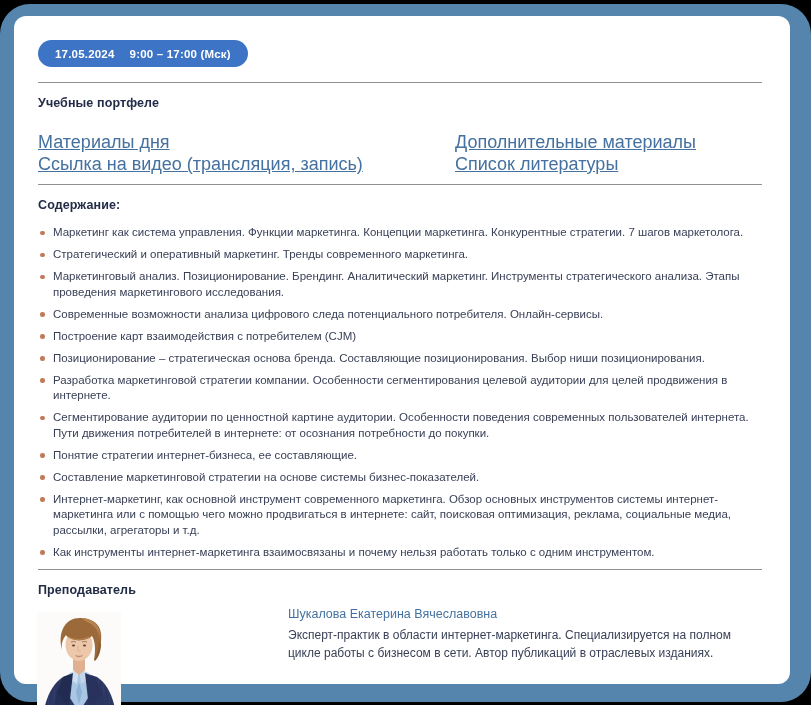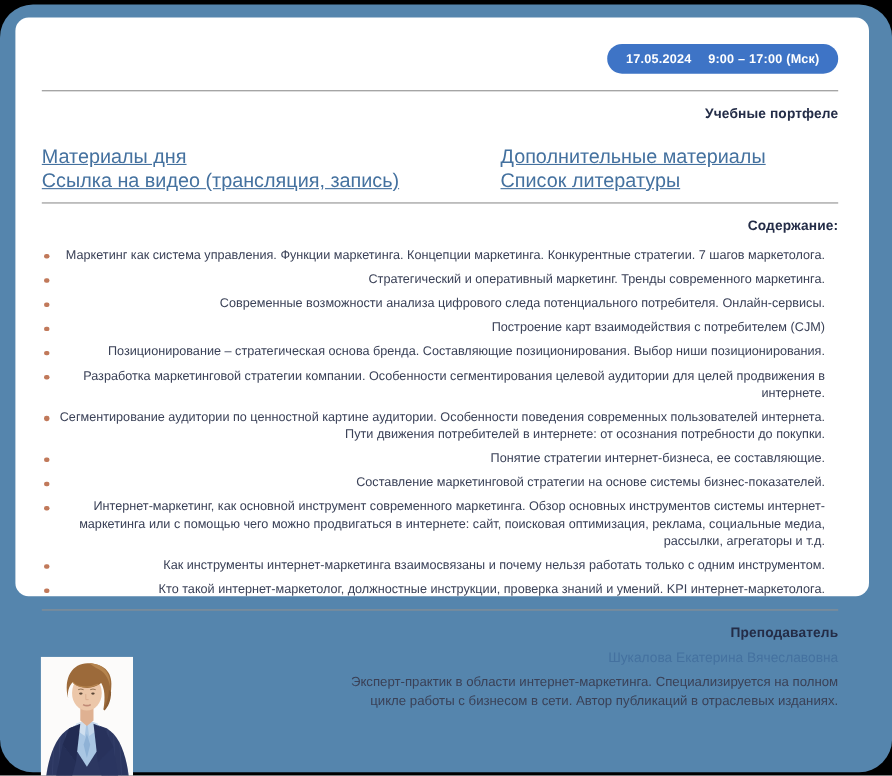--- a/index.html
+++ b/index.html
@@ -18,24 +18,23 @@
     width:811px;height:705px;position:relative;overflow:hidden;
     background:#000;
     font-family:"Liberation Sans", sans-serif;
   }
   .frame{
     position:absolute;top:4px;left:0;right:0;bottom:3px;
     background:var(--frame-blue);
     border-radius:30px;
   }
   .card{
-    position:absolute;top:12px;left:14px;width:776px;height:526px;
+    position:absolute;top:12px;left:14px;width:776px;height:668px;
     background:#ffffff;border-radius:12px;
     padding:0 28px 0 24px;
-    text-align:right;
   }
   .badge{
     display:inline-flex;align-items:center;gap:15px;
     margin-top:24px;height:27px;padding:0 17px;
     background:var(--badge-blue);border-radius:14px;
     color:#fff;font-size:11.5px;font-weight:bold;letter-spacing:.2px;
   }
   h1.page-title{
     margin:15px 0 0;font-size:16px;font-weight:500;
     color:var(--title-navy);letter-spacing:.1px;
@@ -112,30 +111,30 @@
         <a href="#">Список литературы</a>
       </div>
 
     <hr class="hr2">
 
     <h2 class="section-heading">Содержание:</h2>
 
     <ul class="content-list">
         <li>Маркетинг как система управления. Функции маркетинга. Концепции маркетинга. Конкурентные стратегии. 7 шагов маркетолога.</li>
         <li>Стратегический и оперативный маркетинг. Тренды современного маркетинга.</li>
+        <li>Маркетинговый анализ. Позиционирование. Брендинг. Аналитический маркетинг. Инструменты стратегического анализа. Этапы проведения маркетингового исследования.</li>
         <li>Современные возможности анализа цифрового следа потенциального потребителя. Онлайн-сервисы.</li>
         <li>Построение карт взаимодействия с потребителем (CJM)</li>
         <li>Позиционирование – стратегическая основа бренда. Составляющие позиционирования. Выбор ниши позиционирования.</li>
         <li>Разработка маркетинговой стратегии компании. Особенности сегментирования целевой аудитории для целей продвижения в интернете.</li>
         <li>Сегментирование аудитории по ценностной картине аудитории. Особенности поведения современных пользователей интернета. Пути движения потребителей в интернете: от осознания потребности до покупки.</li>
         <li>Понятие стратегии интернет-бизнеса, ее составляющие.</li>
         <li>Составление маркетинговой стратегии на основе системы бизнес-показателей.</li>
         <li>Интернет-маркетинг, как основной инструмент современного маркетинга. Обзор основных инструментов системы интернет-маркетинга или с помощью чего можно продвигаться в интернете: сайт, поисковая оптимизация, реклама, социальные медиа, рассылки, агрегаторы и т.д.</li>
         <li>Как инструменты интернет-маркетинга взаимосвязаны и почему нельзя работать только с одним инструментом.</li>
-        <li>Кто такой интернет-маркетолог, должностные инструкции, проверка знаний и умений. KPI интернет-маркетолога.</li>
       </ul>
 
     <hr class="hr3">
 
     <h2 class="section-heading">Преподаватель</h2>
 
     <div class="teacher">
       <div class="teacher-photo">
         <svg viewBox="0 0 84 118" xmlns="http://www.w3.org/2000/svg">
           <rect width="84" height="118" fill="#fcfbfa"></rect>

